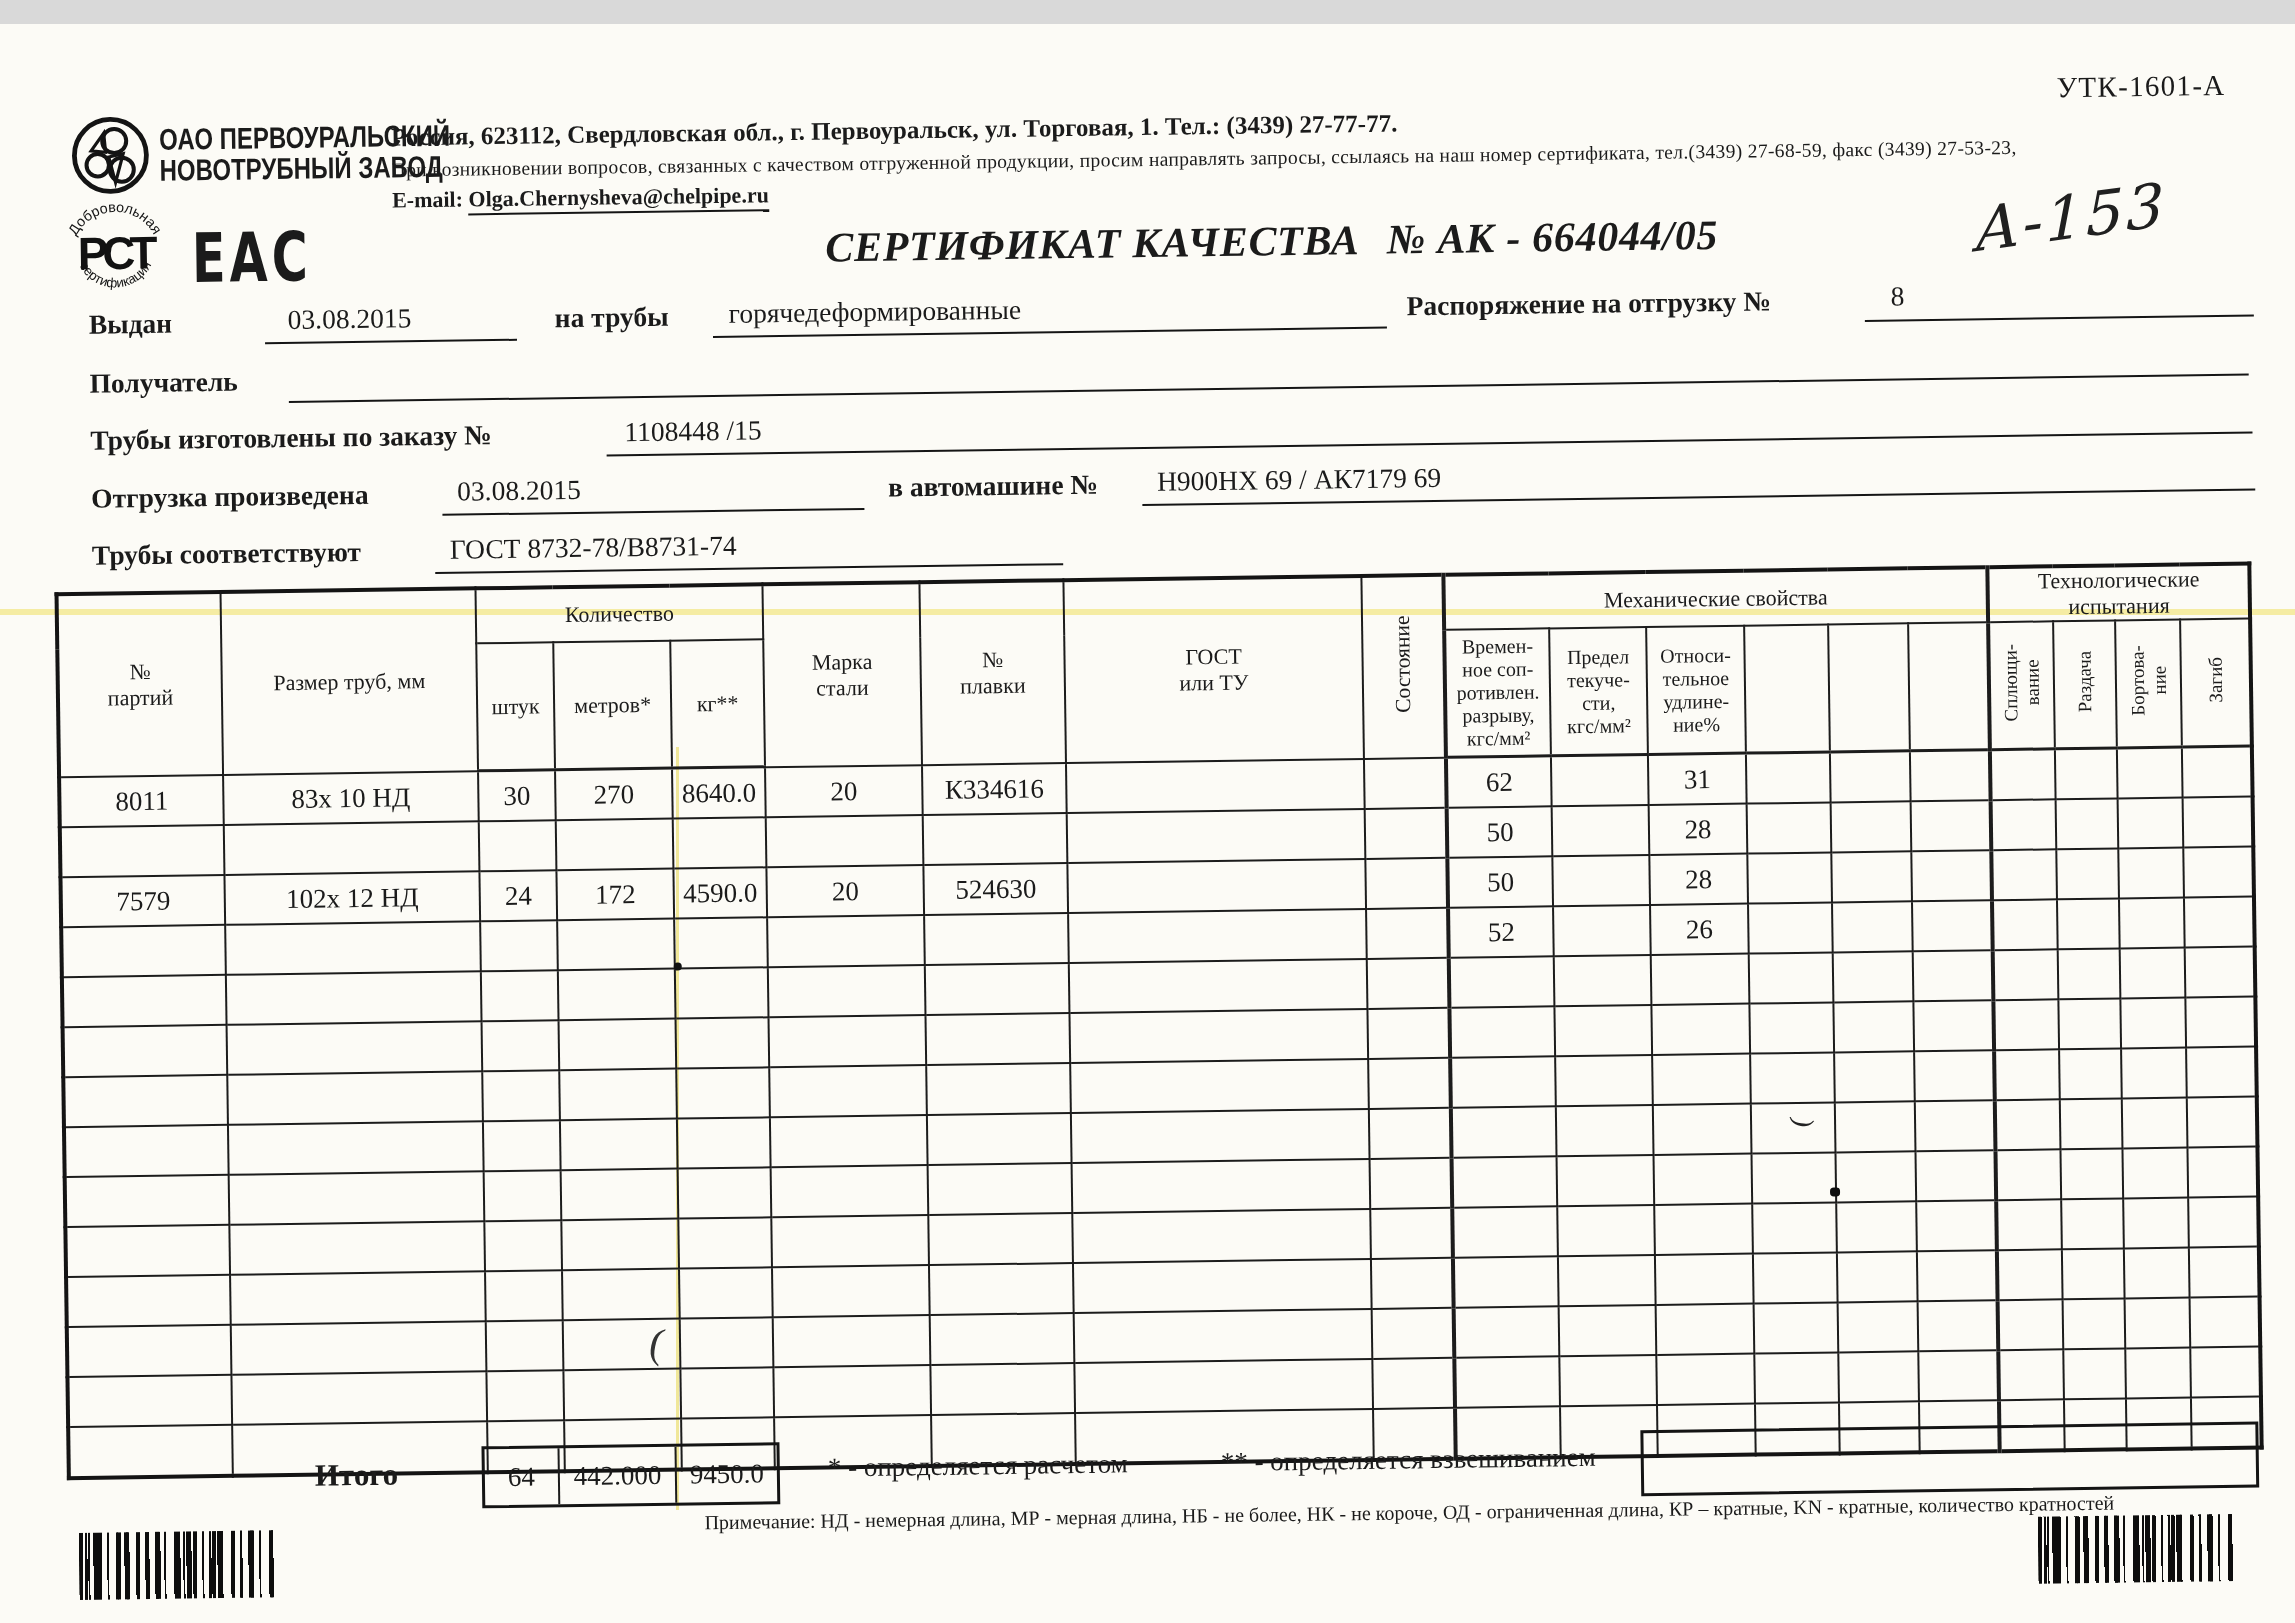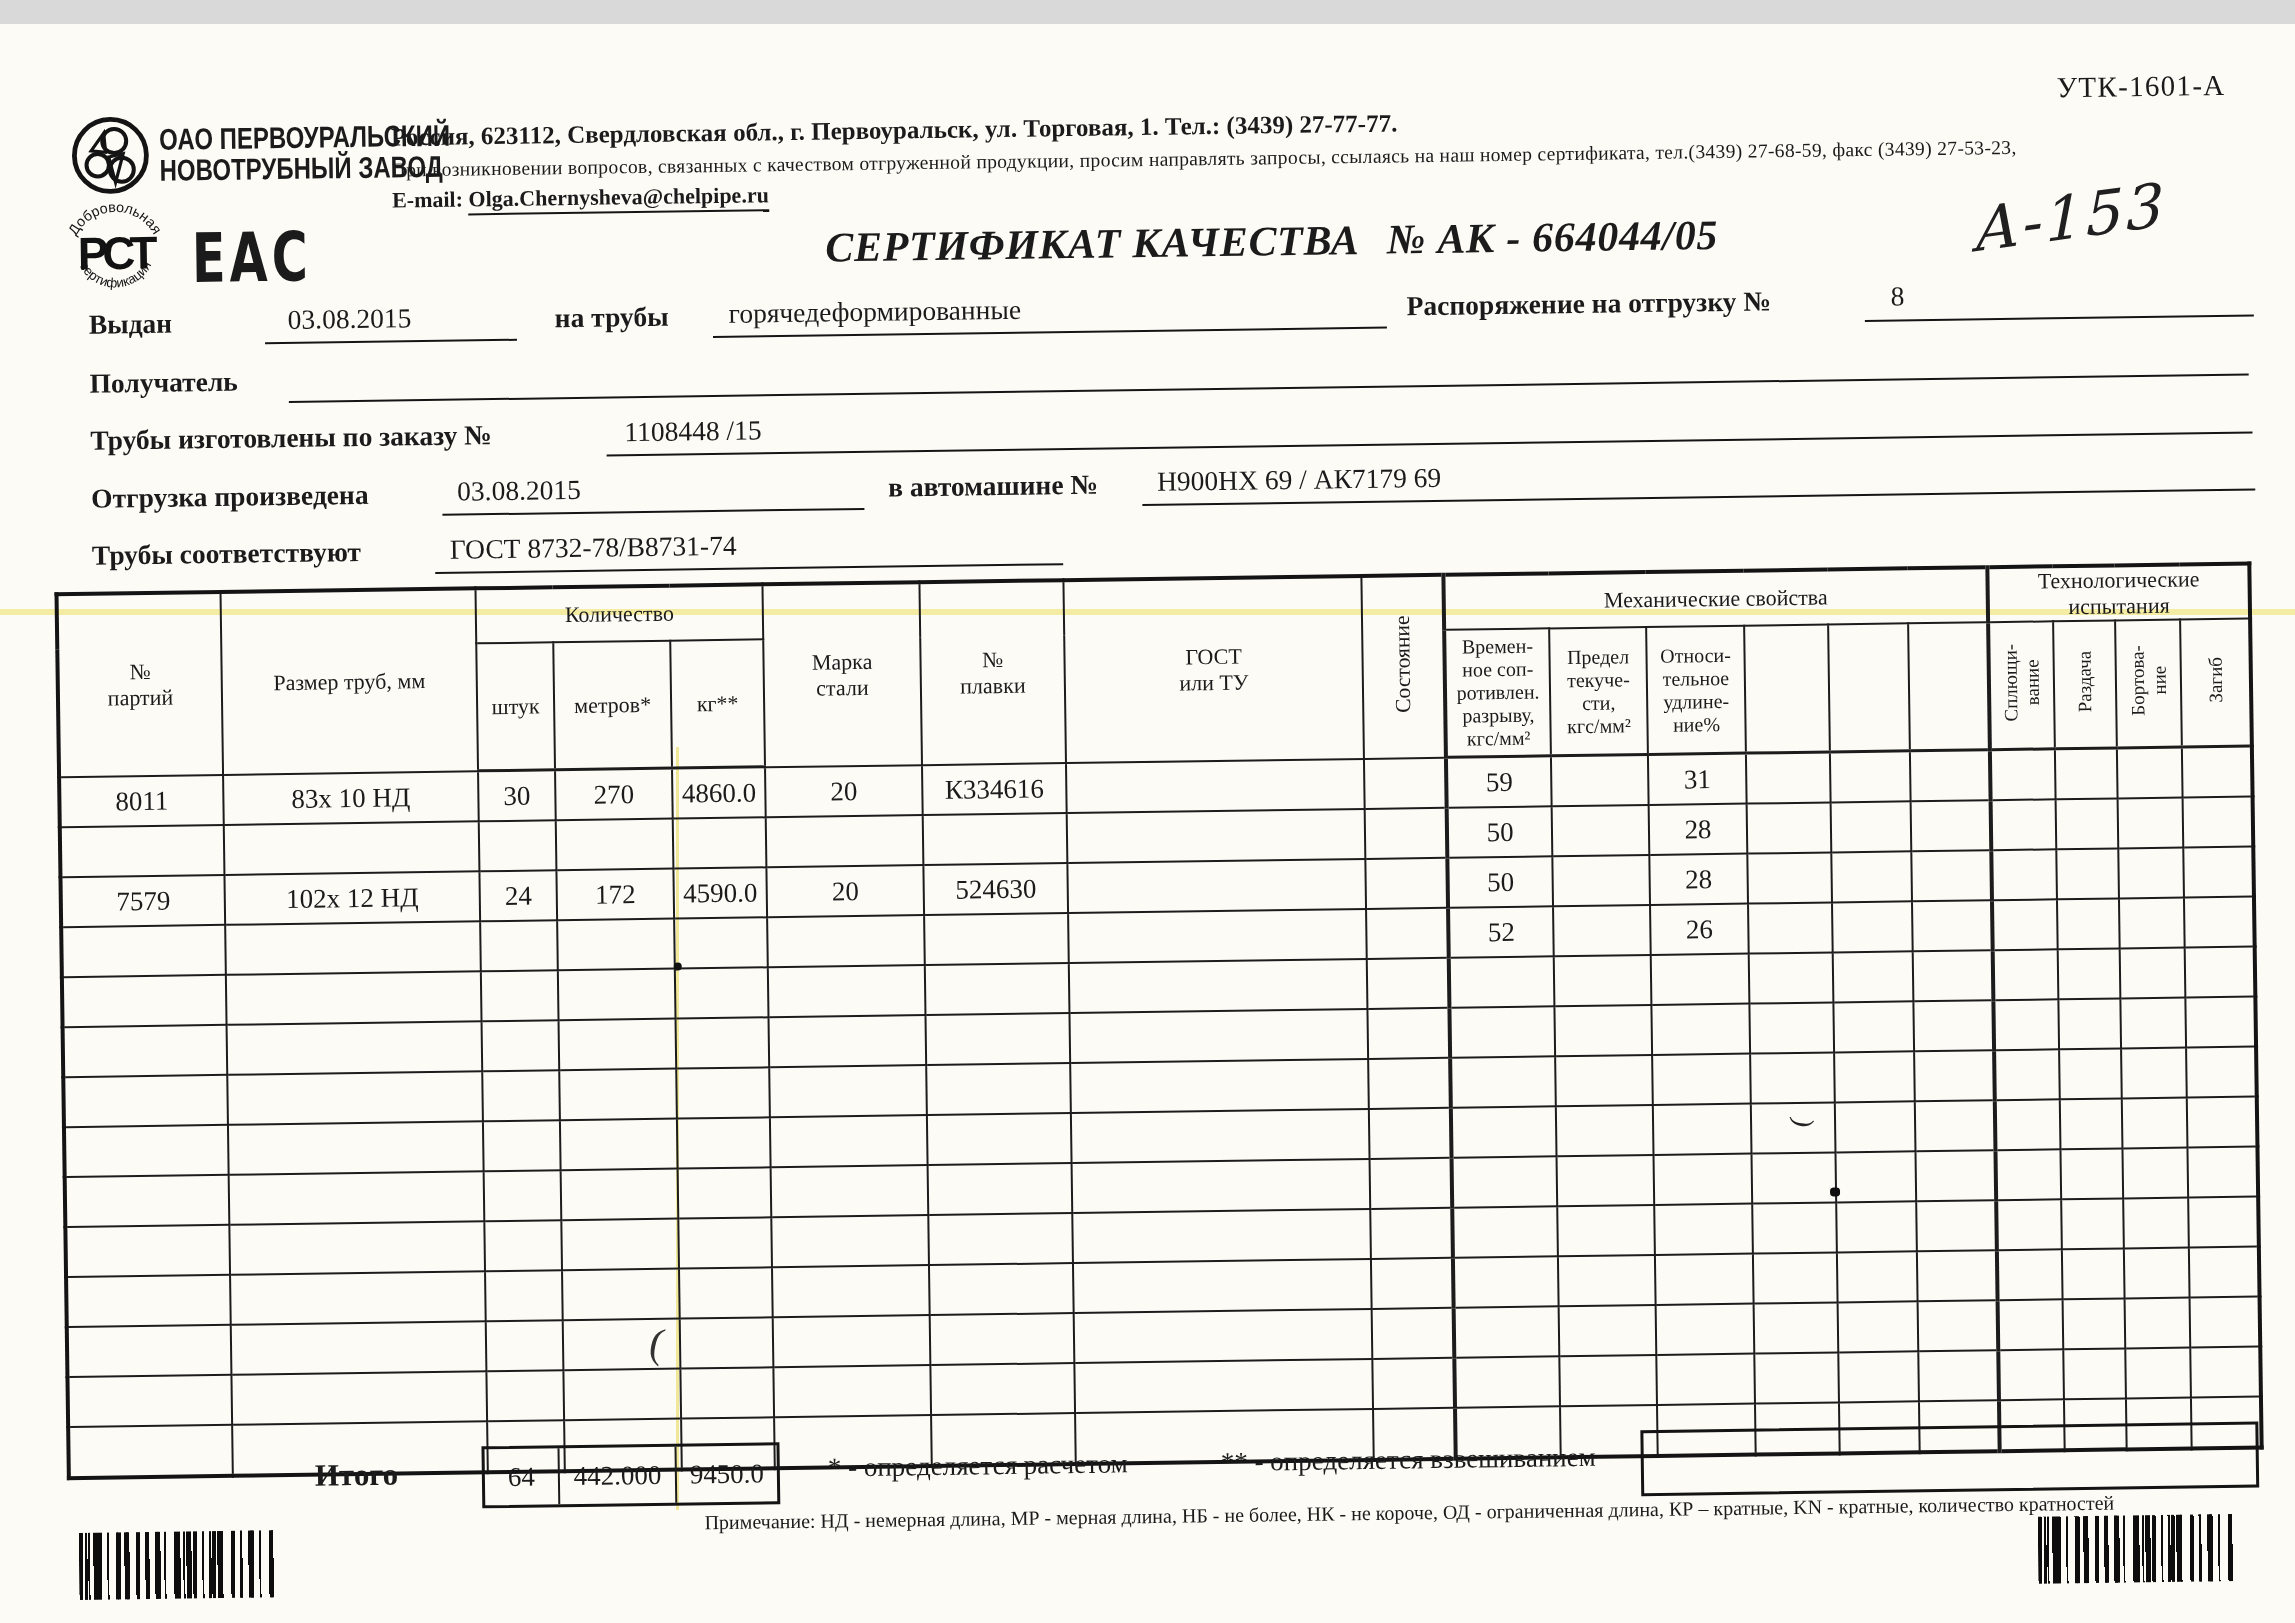--- a/index.html
+++ b/index.html
@@ -236,26 +236,26 @@
 ние</span></th>
           <th><span class="vtext sm">Загиб</span></th>
         </tr>
       </thead>
       <tbody>
           <tr>
             <td>8011</td>
             <td>83х 10 НД</td>
             <td>30</td>
             <td>270</td>
-            <td>4860.0</td>
+            <td>8640.0</td>
             <td>20</td>
             <td>К334616</td>
             <td></td>
             <td></td>
-            <td class="bL">59</td>
+            <td class="bL">62</td>
             <td></td>
             <td>31</td>
             <td></td>
             <td></td>
             <td></td>
             <td class="bL"></td>
             <td></td>
             <td></td>
             <td></td>
           </tr>

